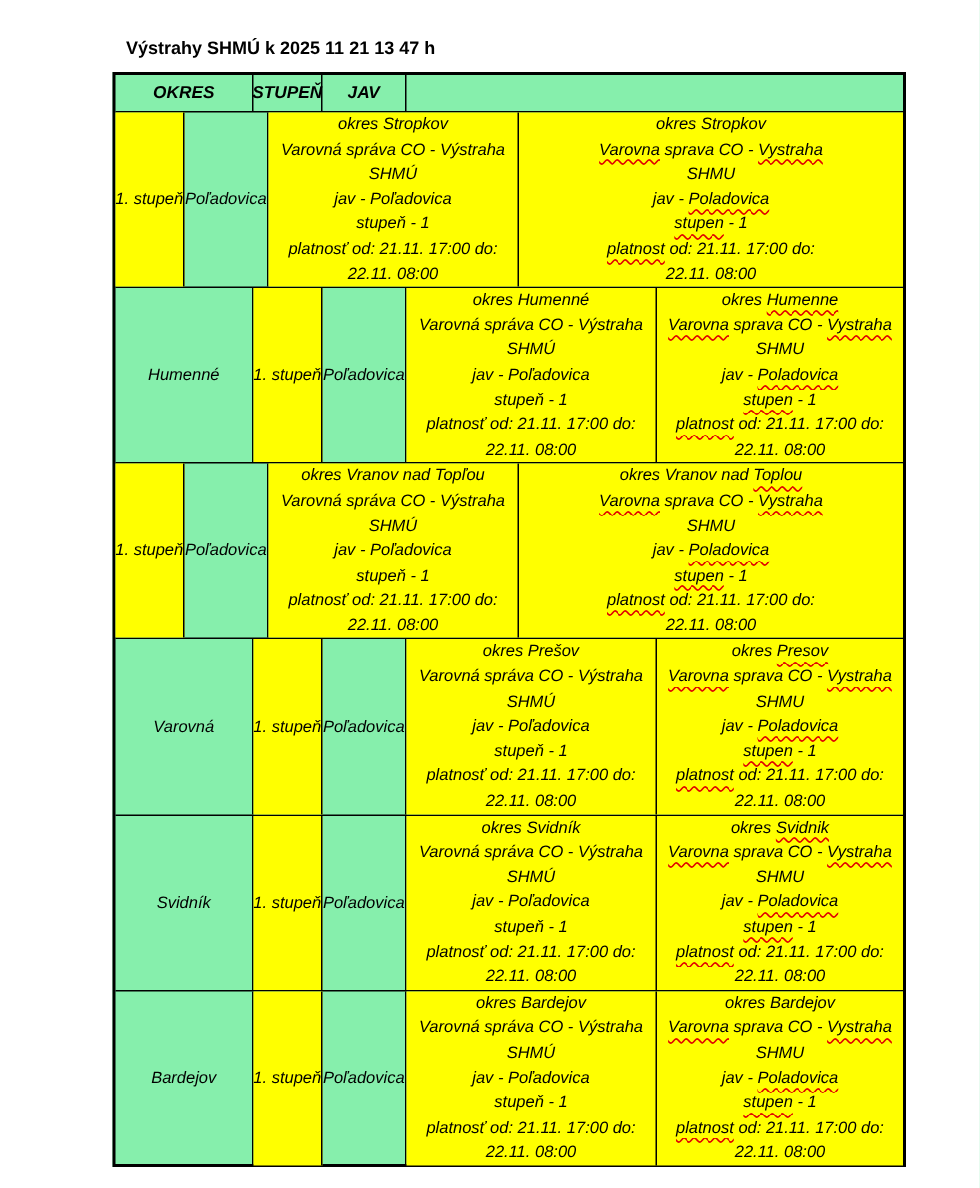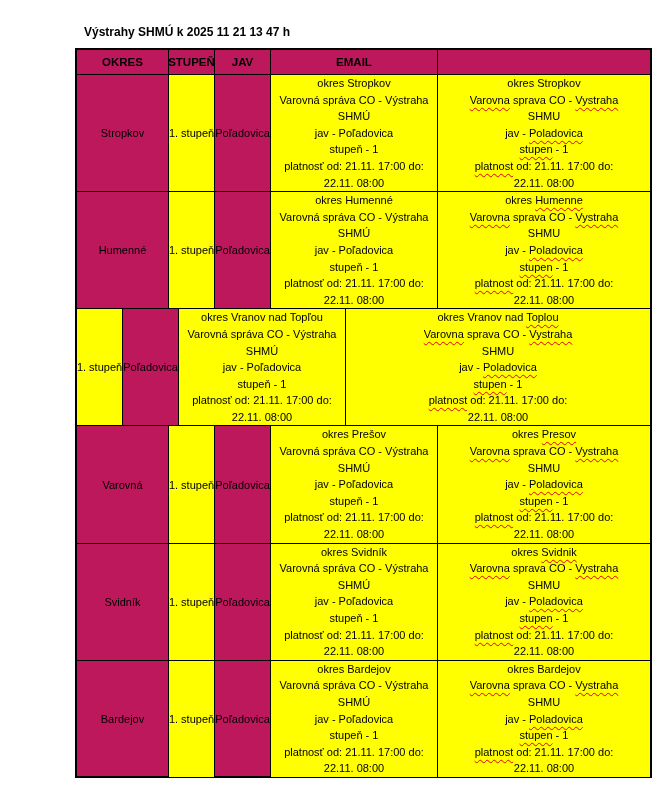--- a/index.html
+++ b/index.html
@@ -15,23 +15,23 @@
     padding-left: 9px; font-size: 12px; font-weight: bold; white-space: nowrap;
   }
   .title-right {
     flex: 1; background: var(--header-blue, #BDD7EE);
     display: flex; align-items: center; justify-content: center;
     font-size: 12px; font-weight: bold; white-space: nowrap;
   }
 
   
   .warn-table {
-    position: absolute; left: 75px; top: 48px; width: 577px; height: 730px;
+    position: absolute; left: 75px; top: 48px; width: 529px; height: 730px;
     border: 2px solid var(--border-col, #000000);
-    display: flex; flex-direction: column; background: #be185d;
+    display: flex; flex-direction: column; background: #86efac; font-style: italic;
   }
   .thead { display: flex; height: 25px; border-bottom: 1px solid var(--border-col, #000000); flex: none; }
   .th {
     display: flex; align-items: center; justify-content: center;
     font-size: 11.5px; font-weight: bold; white-space: nowrap;
     border-right: 1px solid var(--border-col, #000000);
   }
   .tbody { display: flex; flex-direction: column; flex: 1; }
   .trow { display: flex; flex: 1; }
   .trow:not(:last-child) { border-bottom: 1px solid var(--border-col, #000000); }
@@ -69,27 +69,23 @@
 
   <div class="titlebar">
     <div class="title-left">Výstrahy SHMÚ k 2025 11 21 13 47 h</div>
   </div>
 
   <div class="warn-table">
     <div class="thead">
       <div class="th c-okres">OKRES</div>
       <div class="th c-stupen">STUPEŇ</div>
       <div class="th c-jav">JAV</div>
-      <div class="th c-email">EMAIL</div>
     </div>
     <div class="tbody" id="tbody">
   <div class="trow">
-    <div class="td c-okres">
-      <span class="okres">Stropkov</span>
-    </div>
     <div class="td c-stupen yellow">
       <span class="stupen">1. stupeň</span>
     </div>
     <div class="td c-jav">
       <span class="jav">Poľadovica</span>
     </div>
     <div class="td c-email yellow msg-cell email-cell">
             <div class="line">okres Stropkov</div>
             <div class="line">Varovná správa CO - Výstraha</div>
             <div class="line">SHMÚ</div>

